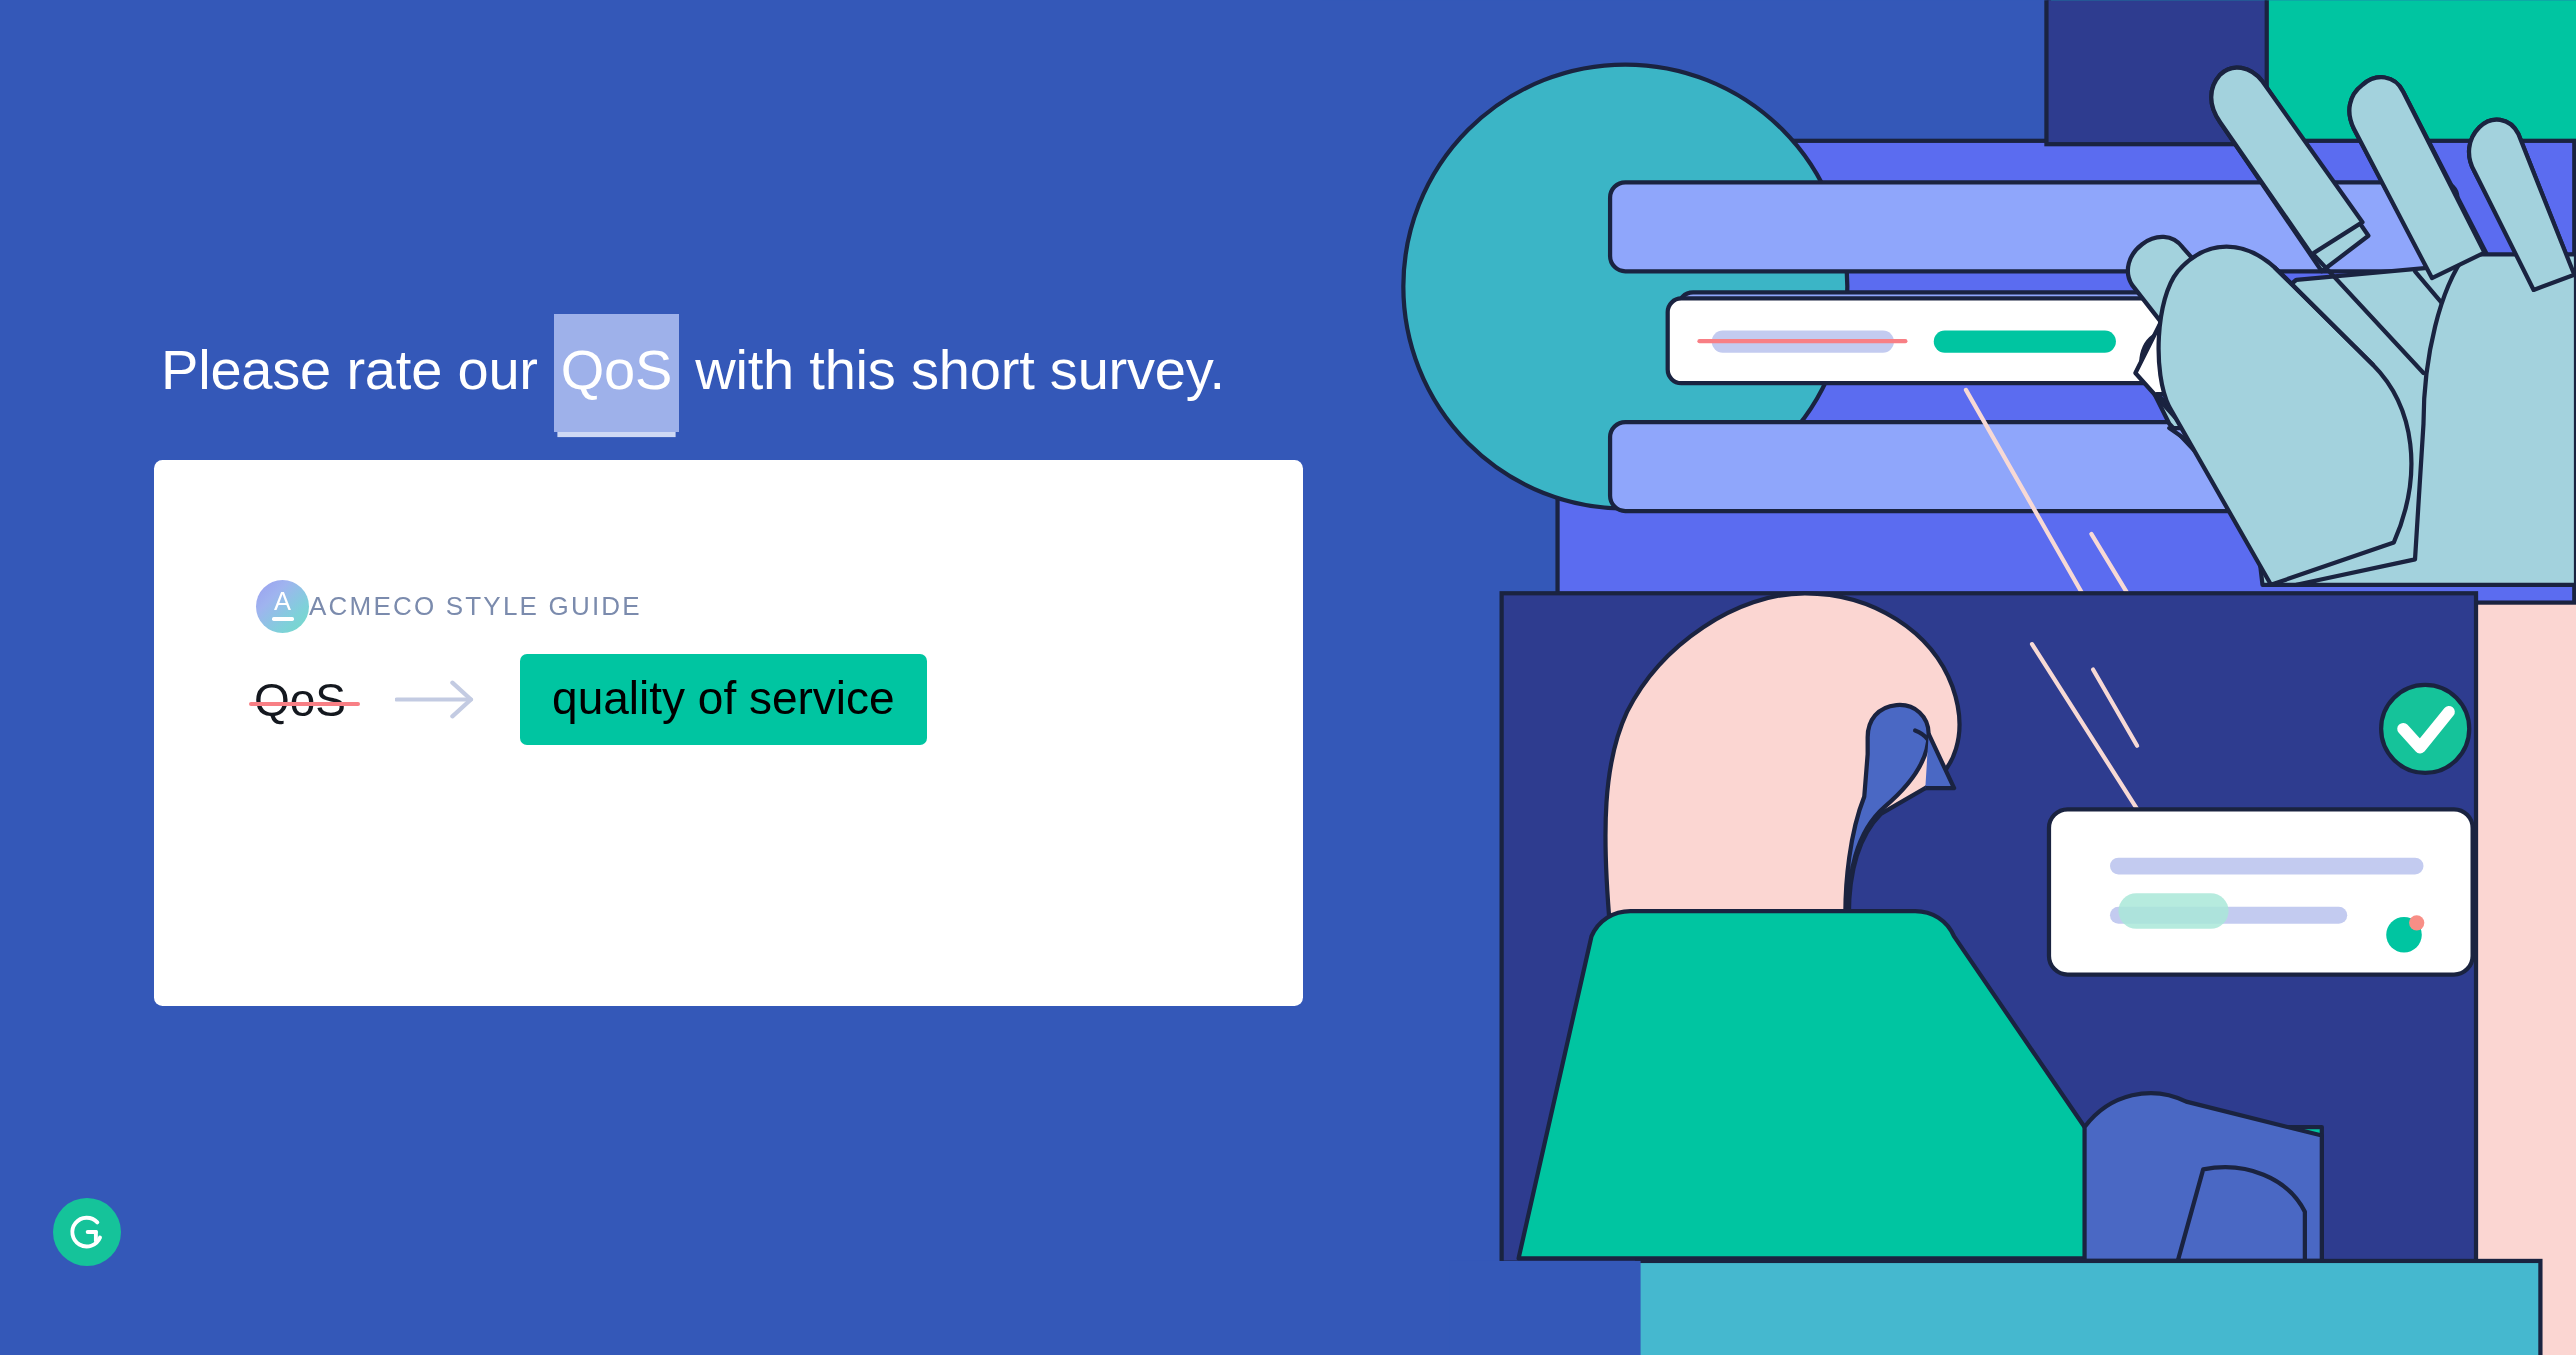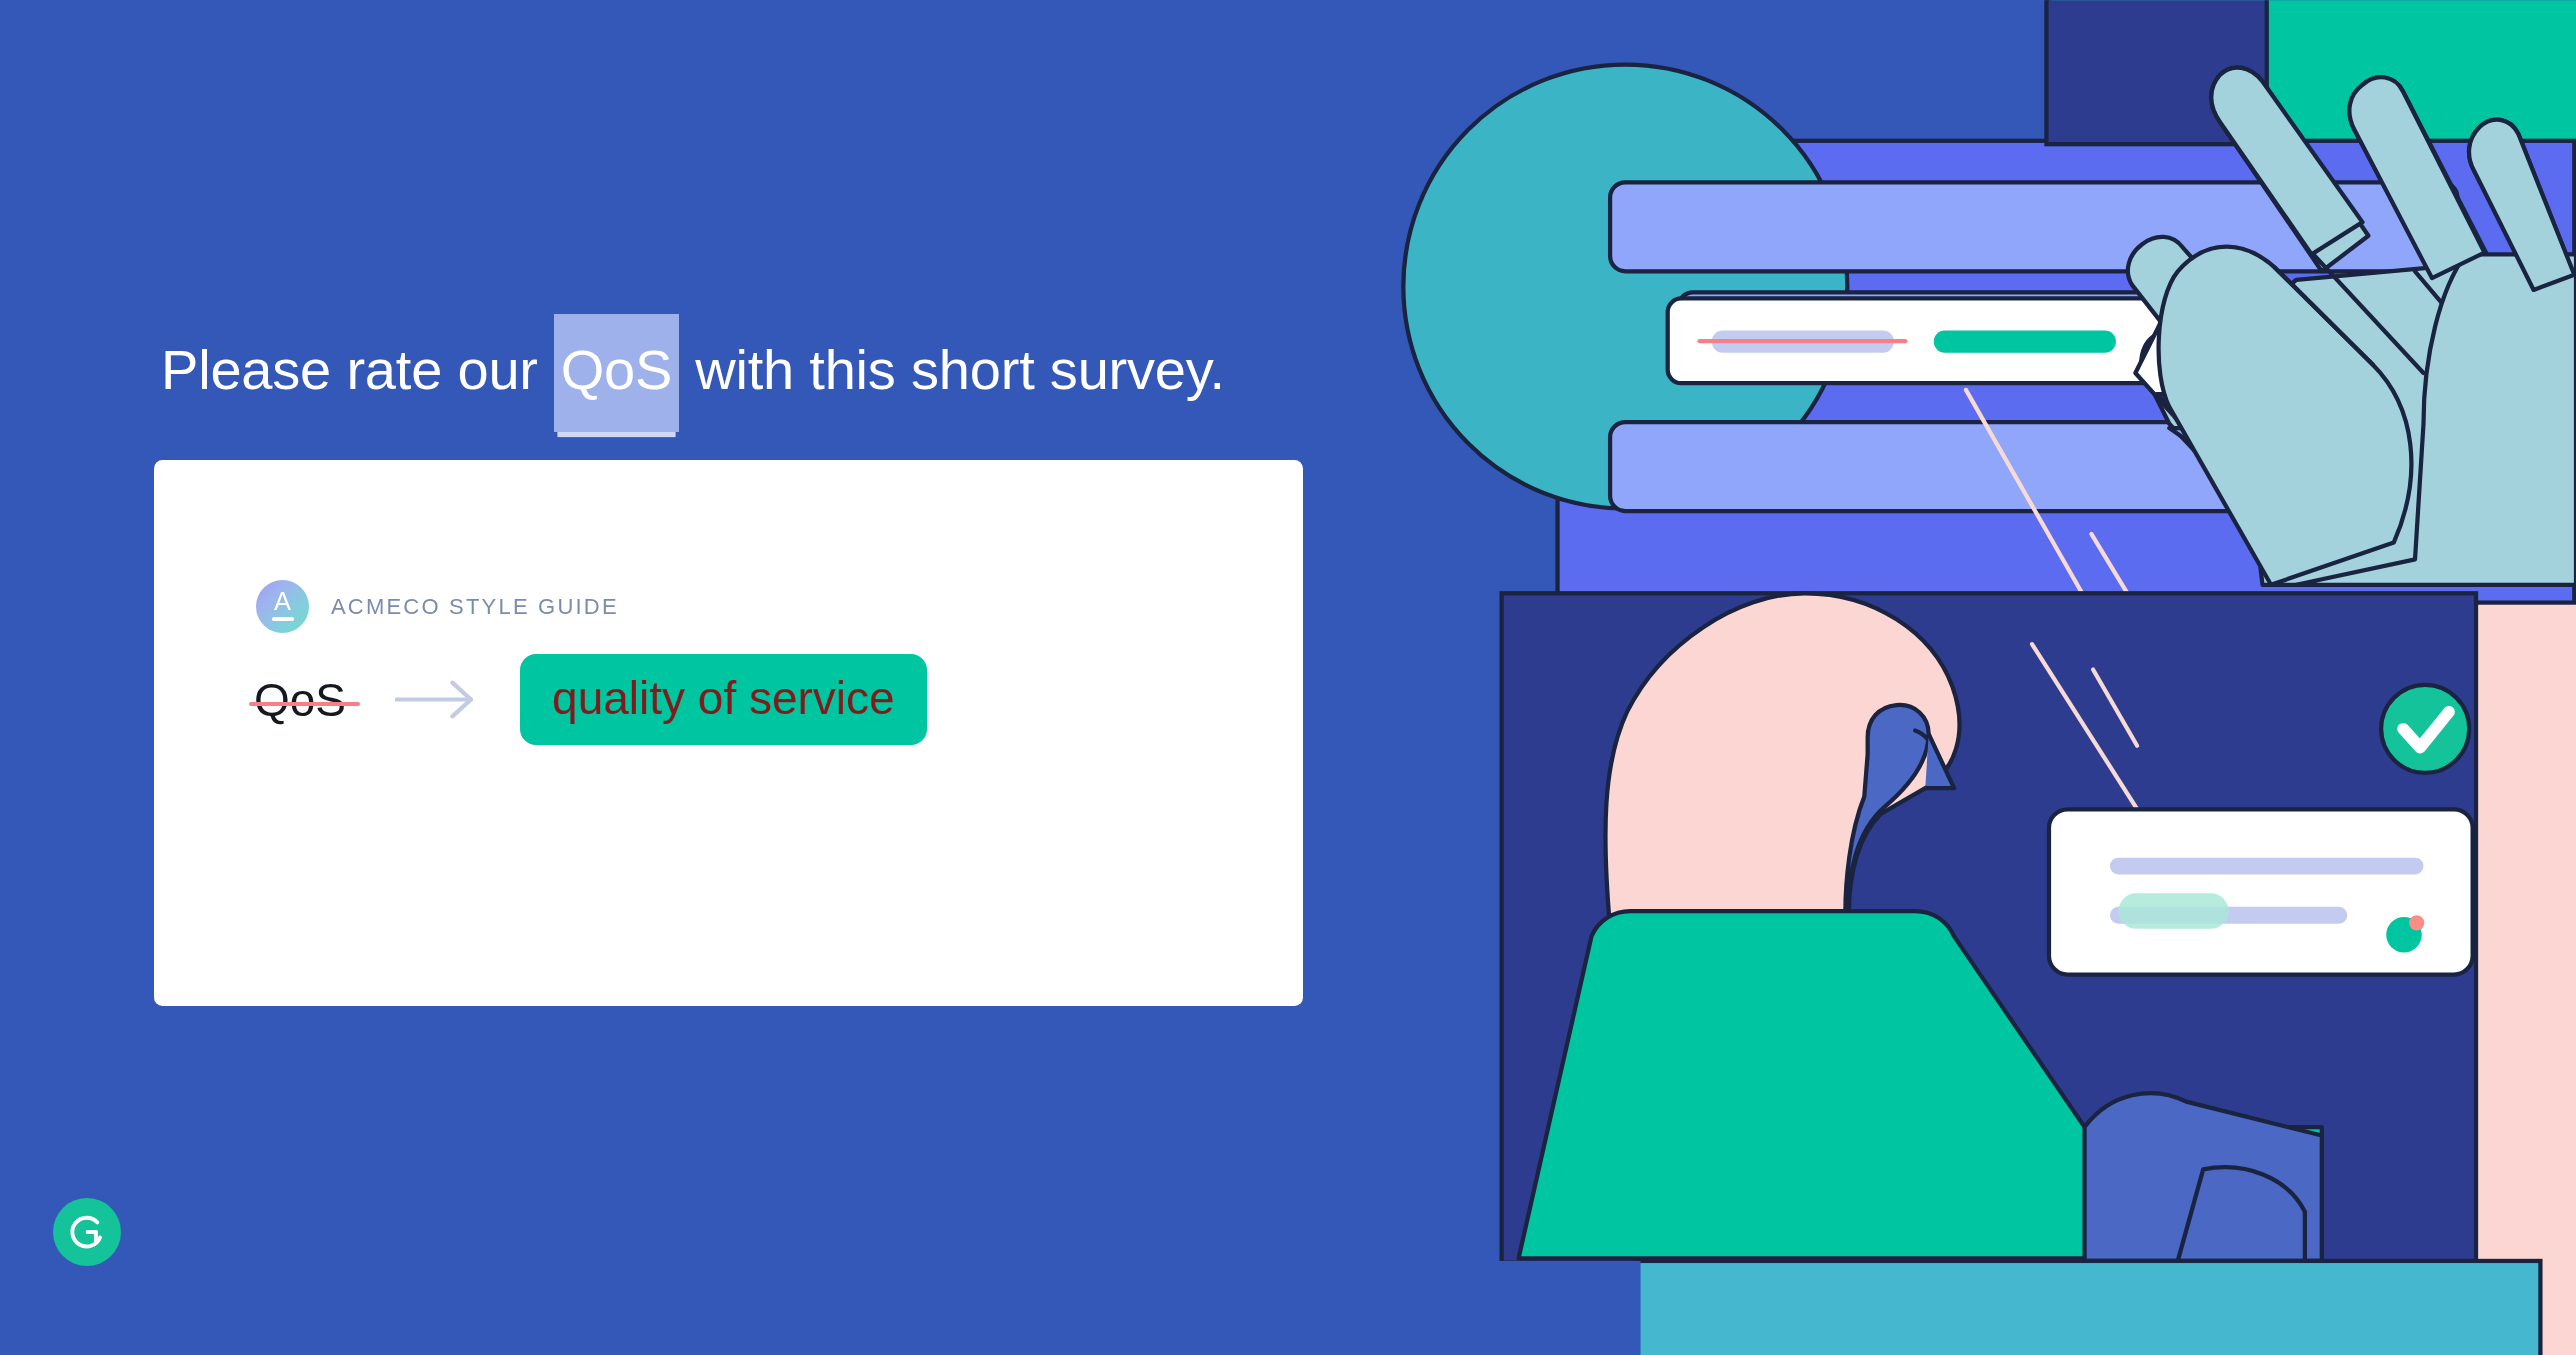--- a/index.html
+++ b/index.html
@@ -73,22 +73,21 @@
     margin-top: -3.4px;
   }
   .badge-underline {
     width: 22px;
     height: 3.4px;
     background: #ffffff;
     border-radius: 1.7px;
     margin-top: 4.2px;
   }
   .card-head-label {
-    margin-left: 22px;
-    font-size: 22px;
+    font-size: 26px;
     letter-spacing: 2.2px;
     color: #7b8bad;
     font-weight: 400;
   }
   .swap-row {
     position: absolute;
     left: 100px;
     top: 193px;
     display: flex;
     align-items: center;
@@ -112,24 +111,24 @@
   .arrow {
     width: 81px;
     height: 39px;
     margin-left: 37px;
     margin-right: 44px;
     display: flex;
     align-items: center;
   }
   .new-term {
     background: #00c5a1;
-    color: #7f1d1d;
+    color: #000000;
     font-size: 46px;
     padding: 20.3px 32px 24px 32px;
-    border-radius: 16px;
+    border-radius: 7px;
     line-height: 1;
   }
 
   .note {
     position: absolute;
     left: 105px;
     top: 318px;
     font-size: 32px;
     color: #14181f;
   }

